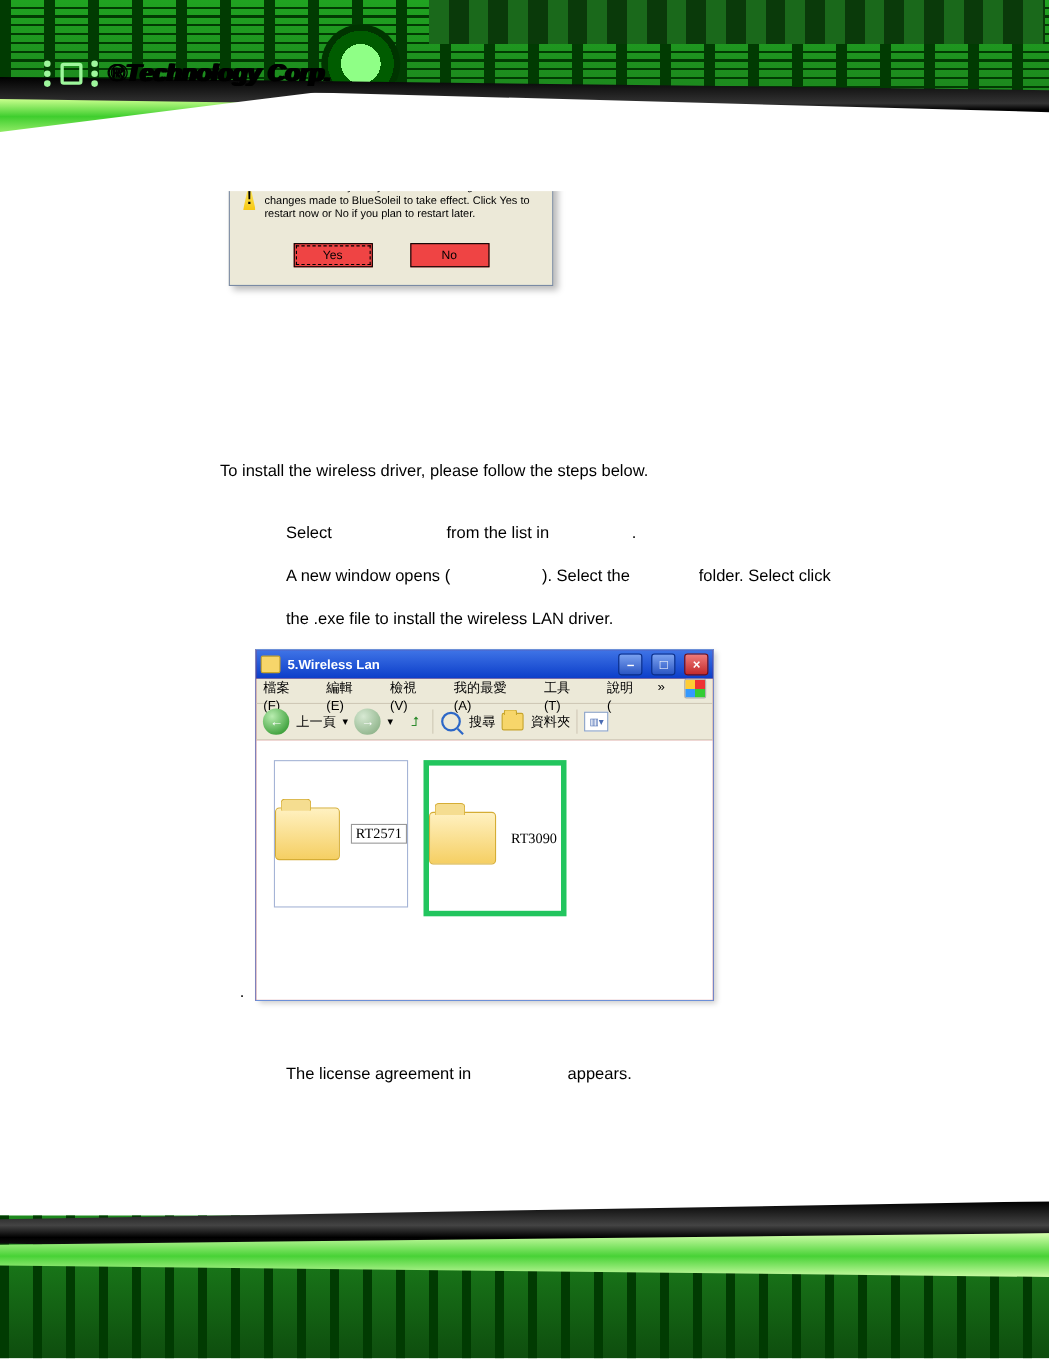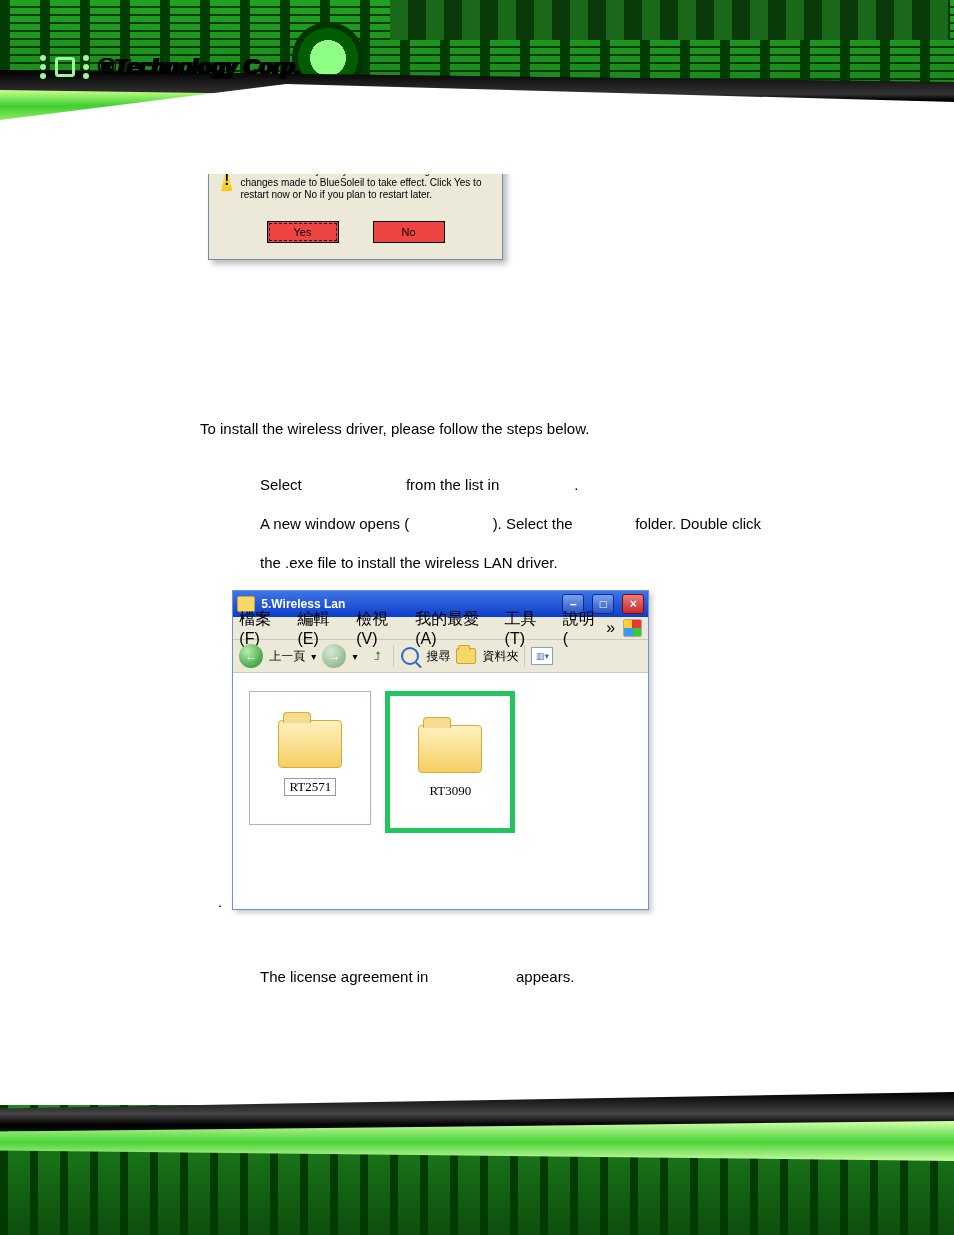--- a/index.html
+++ b/index.html
@@ -52,38 +52,38 @@
   
   .explorer-wrap{margin:8px 0 0 158px}
   .explorer{width:415px;border:1px solid #6d90d8;background:#b91c1c;box-shadow:3px 3px 5px #ccc}
   .ex-title{height:26px;background:linear-gradient(180deg,#3f74e6,#0b3dc9);display:flex;align-items:center;
     padding:0 4px;color:#fff;font-size:12px;font-weight:700;gap:6px}
   .ex-title .icon-folder-small{width:16px;height:14px;background:#f7d66a;border:1px solid #c7a42a;border-radius:2px}
   .ex-title .spacer{flex:1}
   .win-btn{width:20px;height:18px;background:linear-gradient(#7ba2f0,#2b56c3);border:1px solid #0c2f86;border-radius:3px;
     color:#fff;display:flex;align-items:center;justify-content:center;font-size:12px;margin-left:2px}
   .win-btn.close{background:linear-gradient(#f07b7b,#c32b2b);border-color:#7a0c0c}
-  .ex-menu{height:22px;background:#ece9d8;font-size:16px;display:flex;align-items:center;padding:0 6px;gap:8px;
+  .ex-menu{height:22px;background:#ece9d8;font-size:12px;display:flex;align-items:flex-start;padding:0 6px;gap:18px;
     border-bottom:1px solid #cfc8b6}
   .ex-menu .chev{margin-left:auto}
   .ex-menu .winflag{width:18px;height:16px;background:
     conic-gradient(#e33 0 25%,#3c3 0 50%,#39f 0 75%,#fc3 0);border:1px solid #aaa;border-radius:2px}
   .ex-tool{height:32px;background:#ece9d8;border-bottom:1px solid #cfc8b6;display:flex;align-items:center;padding:0 6px;gap:6px;font-size:12px}
   .circ{width:24px;height:24px;border-radius:50%;display:flex;align-items:center;justify-content:center;color:#fff;font-weight:700}
   .circ.back{background:radial-gradient(circle at 35% 30%,#b9edb0,#1a8a1a)}
   .circ.fwd{background:radial-gradient(circle at 35% 30%,#d7e9d3,#7da779)}
   .tool-ico{width:20px;height:20px;display:flex;align-items:center;justify-content:center}
   .magnifier{width:14px;height:14px;border:2px solid #2c67c7;border-radius:50%;position:relative}
   .magnifier:after{content:'';position:absolute;width:7px;height:2px;background:#2c67c7;bottom:-3px;right:-5px;transform:rotate(45deg)}
   .folders-ico{width:18px;height:14px;background:#f7d66a;border:1px solid #c7a42a;border-radius:2px;position:relative}
   .folders-ico:before{content:'';position:absolute;width:10px;height:4px;background:#f7d66a;border:1px solid #c7a42a;
     top:-4px;left:1px;border-bottom:none;border-radius:2px 2px 0 0}
   .views-ico{width:20px;height:16px;border:1px solid #88a0c6;background:#fff;display:flex;align-items:center;justify-content:center;font-size:9px;color:#4a6cb3}
   .ex-canvas{min-height:200px;background:#fff;padding:18px 16px;display:flex;gap:14px;align-items:flex-start}
-  .f-item{width:120px;height:132px;border:1px solid #a5b4d6;display:flex;flex-direction:column;align-items:center;
+  .f-item{width:120px;height:132px;border:1px solid #a5b4d6;display:flex;flex-direction:row;align-items:center;
     justify-content:center;gap:10px;font-size:13px;font-family:'Times New Roman',serif}
   .f-item .big-folder{width:62px;height:46px;background:linear-gradient(#fff1c1,#f5cf63);border:1px solid #d5ad35;
     border-radius:4px;position:relative}
   .f-item .big-folder:before{content:'';position:absolute;width:26px;height:10px;background:#f5dd90;border:1px solid #d5ad35;
     top:-9px;left:4px;border-bottom:none;border-radius:4px 4px 0 0}
   .f-item.sel{border:5px solid #22c55e}
   .f-item .label{border:1px solid #999;padding:0 4px}
   .f-item.sel .label{border:none}
   .dot-before{font-size:15px}
 
@@ -141,21 +141,21 @@
       <div class="dlg-btns">
         <div class="dlg-btn yes">Yes</div>
         <div class="dlg-btn">No</div>
       </div>
     </div>
 
     <div class="intro">To install the wireless driver, please follow the steps below.</div>
 
     <div class="steps">
       <div class="step1"><span>Select</span>                         <span>from the list in</span>                  <span>.</span></div>
-      <div class="step2"><span>A new window opens (</span>                    <span>). Select the</span>               <span>folder. Double click</span></div>
+      <div class="step2"><span>A new window opens (</span>                    <span>). Select the</span>               <span>folder. Select click</span></div>
       <div>the .exe file to install the wireless LAN driver.</div>
     </div>
 
     <div class="explorer-wrap">
       <span class="dot-before">.</span>
       <div class="explorer" style="display:inline-block;vertical-align:bottom;margin-left:6px">
         <div class="ex-title">
           <span class="icon-folder-small"></span>
           <span>5.Wireless Lan</span>
           <span class="spacer"></span>

